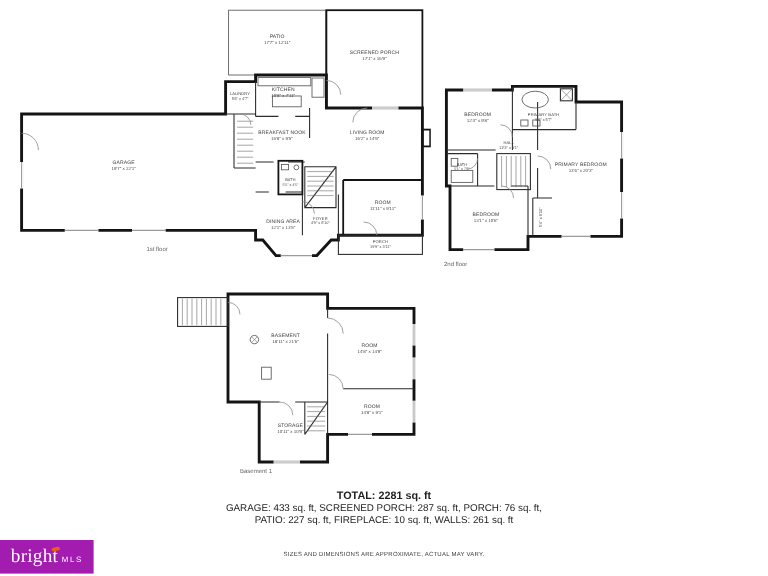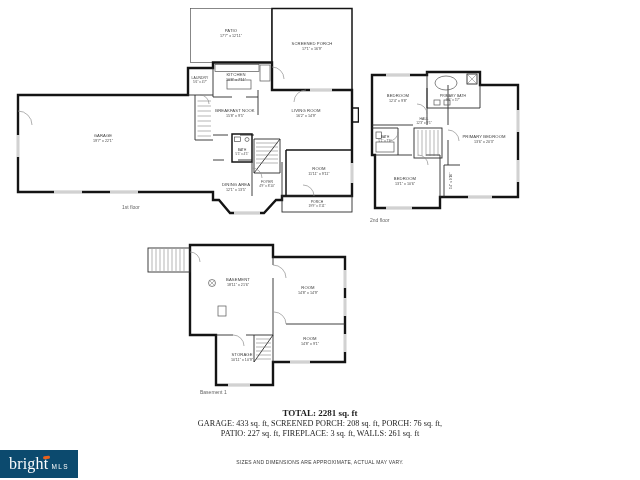--- a/index.html
+++ b/index.html
@@ -18,30 +18,30 @@
   .floor-tag{font-size:5px;fill:#666;text-anchor:start;}
   .w-thick{stroke:#141414;stroke-width:2.4;fill:none;stroke-linejoin:miter;}
   .w-med{stroke:#141414;stroke-width:1.5;fill:none;}
   .w-thin{stroke:#2b2b2b;stroke-width:0.9;fill:none;}
   .w-lite{stroke:#555;stroke-width:0.7;fill:none;}
   .door{stroke:#8f8f8f;stroke-width:0.7;fill:none;}
   .hatch{stroke:#6a6a6a;stroke-width:0.5;fill:none;}
   .wgap{stroke:#ffffff;stroke-width:3;fill:none;}
   .wline{stroke:#9a9a9a;stroke-width:0.9;fill:none;}
   .summary{
-    position:absolute;left:0;top:408px;width:640px;text-align:center;color:#1e1e1e;font-family:Liberation Serif, serif;
+    position:absolute;left:0;top:408px;width:640px;text-align:center;color:#1e1e1e;
   }
   .summary .total{font-size:9px;font-weight:bold;line-height:11px;}
   .summary .line{font-size:8.2px;line-height:9.6px;}
   .disclaimer{
     position:absolute;left:0;top:459px;width:640px;text-align:center;
     font-size:5px;color:#3a3a3a;letter-spacing:.2px;
   }
   .logo{
-    position:absolute;left:0;top:450px;width:78px;height:28px;background:#0c4a6e;
+    position:absolute;left:0;top:450px;width:78px;height:28px;background:#a21caf;
     display:flex;align-items:center;justify-content:center;gap:3px;
   }
   .logo-word{
     color:#fdfdfd;font-family:"Liberation Serif",serif;font-size:16px;line-height:1;
     position:relative;letter-spacing:.2px;
   }
   .logo-accent{
     position:absolute;top:0px;right:-2px;width:7px;height:2.6px;
     background:#e8611c;border-radius:2px;transform:rotate(-10deg);
   }
@@ -234,22 +234,22 @@
     <text class="room-name" x="172" y="102">ROOM</text>
     <text class="room-dims" x="172" y="107">14'8" x 9'1"</text>
     <text class="room-name" x="104" y="118">STORAGE</text>
     <text class="room-dims" x="104" y="123">10'11" x 10'9"</text>
     <text class="floor-tag" x="62" y="156">Basement 1</text>
   </g>
 </svg>
 
 <div class="summary">
   <div class="total">TOTAL: 2281 sq. ft</div>
-  <div class="line">GARAGE: 433 sq. ft, SCREENED PORCH: 208 sq. ft, PORCH: 76 sq. ft,</div>
-  <div class="line">PATIO: 227 sq. ft, FIREPLACE: 3 sq. ft, WALLS: 261 sq. ft</div>
+  <div class="line">GARAGE: 433 sq. ft, SCREENED PORCH: 287 sq. ft, PORCH: 76 sq. ft,</div>
+  <div class="line">PATIO: 227 sq. ft, FIREPLACE: 10 sq. ft, WALLS: 261 sq. ft</div>
 </div>
 <div class="disclaimer">SIZES AND DIMENSIONS ARE APPROXIMATE, ACTUAL MAY VARY.</div>
 
 <div class="logo">
   <span class="logo-word">bright<span class="logo-accent"></span></span>
 
   <span class="logo-mls">MLS</span>
 </div>
 
 </body></html>

